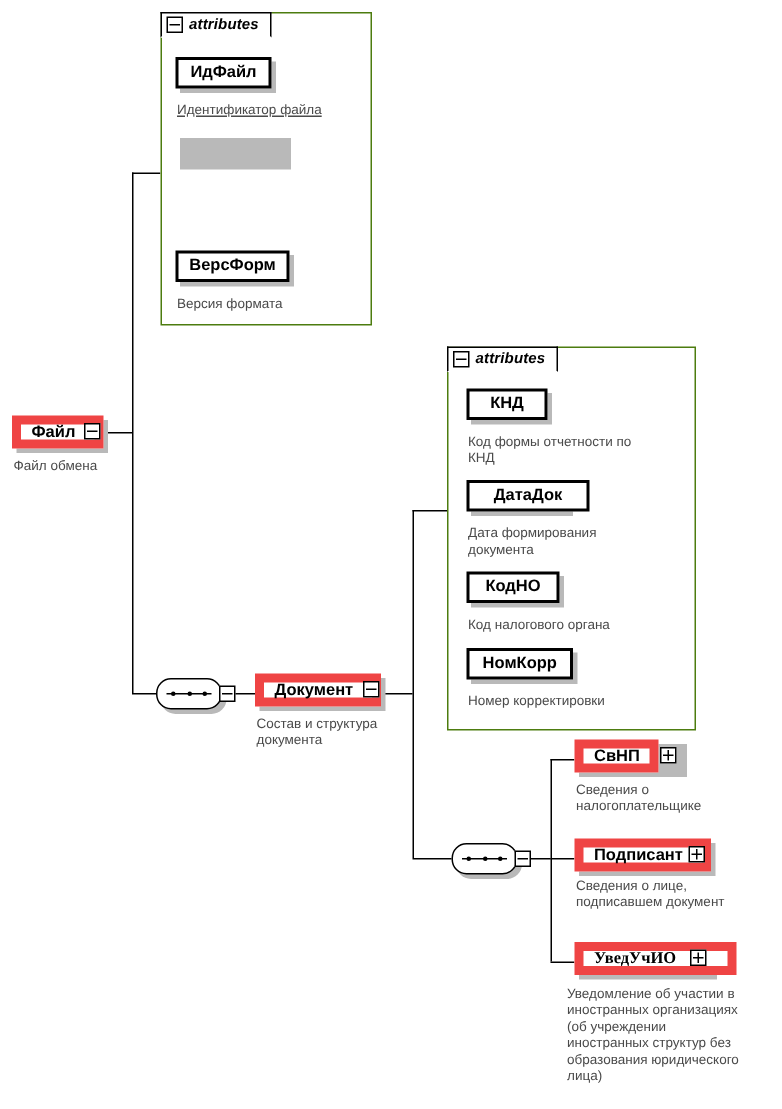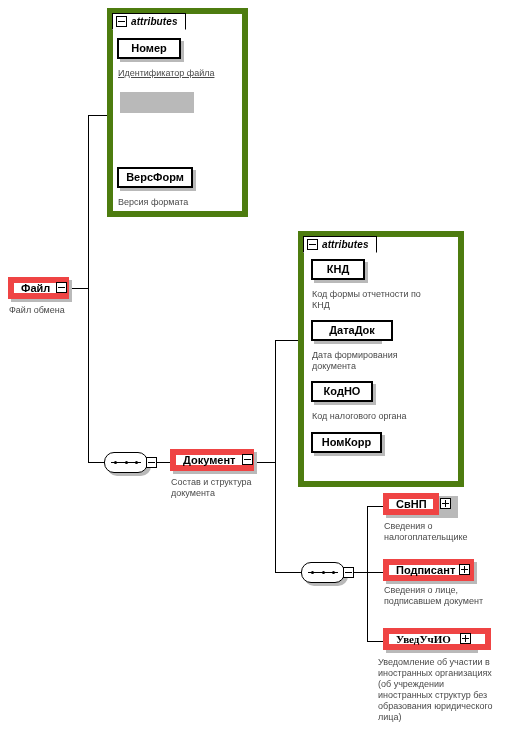--- a/index.html
+++ b/index.html
@@ -29,21 +29,21 @@
     position: absolute;
     background: #000000;
   }
   .ln.h { height: 1px; }
   .ln.v { width: 1px; }
 
   
   .attrbox {
     position: absolute;
     box-sizing: border-box;
-    border: 6px solid #4d7c0f;
+    border: 1px solid #4d7c0f;
     background: #ffffff;
   }
   .attrtab {
     position: absolute;
     box-sizing: border-box;
     border: 1px solid #000000;
     border-bottom: 1px solid #ffffff;
     background: #ffffff;
     height: 17px;
     top: -1px;
@@ -232,21 +232,21 @@
 
   <div class="attrbox" style="left:107px; top:8px; width:141px; height:209px;">
     <div class="attrtab">
       <span class="pm"></span>
       <span class="lbl">attributes</span>
     </div>
   </div>
 
   <div class="shadow" style="left:120px; top:41px; width:64px; height:21px;"></div>
   <div class="attrnode" style="left:117px; top:38px; width:64px; height:21px;">
-    <span class="name">Номер</span>
+    <span class="name">ИдФайл</span>
   </div>
   <div class="cap" style="left:118px; top:68px; width:125px;text-decoration:underline;">Идентификатор файла</div>
 
   <div class="shadow" style="left:120px; top:92px; width:74px; height:21px;"></div>
 
   <div class="shadow" style="left:120px; top:170px; width:76px; height:21px;"></div>
   <div class="attrnode" style="left:117px; top:167px; width:76px; height:21px;">
     <span class="name">ВерсФорм</span>
   </div>
   <div class="cap" style="left:118px; top:197px; width:122px;">Версия формата</div>
@@ -302,20 +302,21 @@
   <div class="shadow" style="left:314px; top:384px; width:62px; height:21px;"></div>
   <div class="attrnode" style="left:311px; top:381px; width:62px; height:21px;">
     <span class="name">КодНО</span>
   </div>
   <div class="cap" style="left:312px; top:411px; width:150px;">Код налогового органа</div>
 
   <div class="shadow" style="left:314px; top:435px; width:71px; height:21px;"></div>
   <div class="attrnode" style="left:311px; top:432px; width:71px; height:21px;">
     <span class="name">НомКорр</span>
   </div>
+  <div class="cap" style="left:312px; top:462px; width:150px;">Номер корректировки</div>
 
   <div class="seqshadow" style="left:304px; top:565px; width:44px; height:21px;"></div>
   <div class="seq" style="left:301px; top:562px;">
     <div class="body"></div>
     <div class="bar"></div>
     <div class="dots">
         <i></i>
         <i></i>
         <i></i>
       </div>

